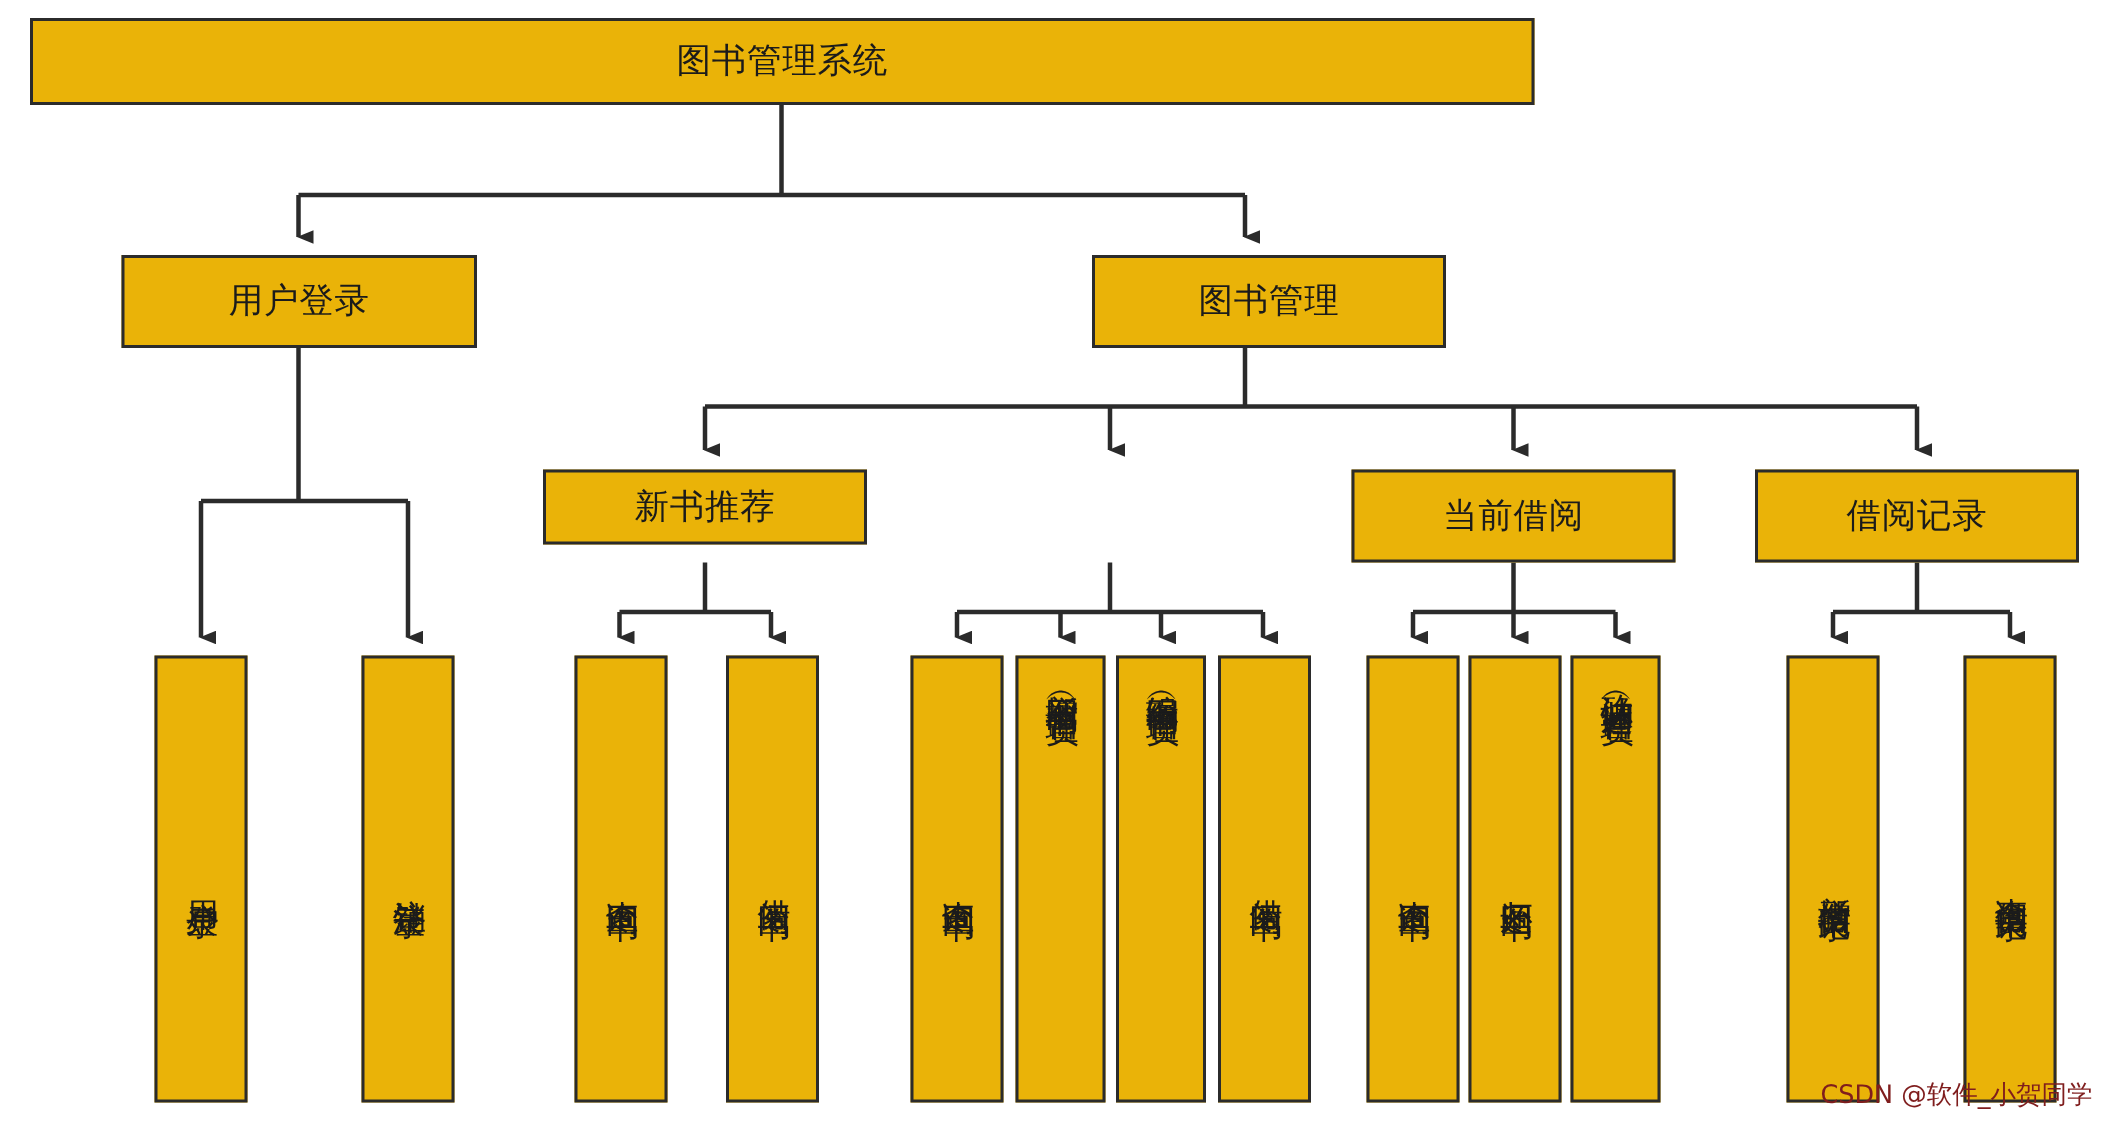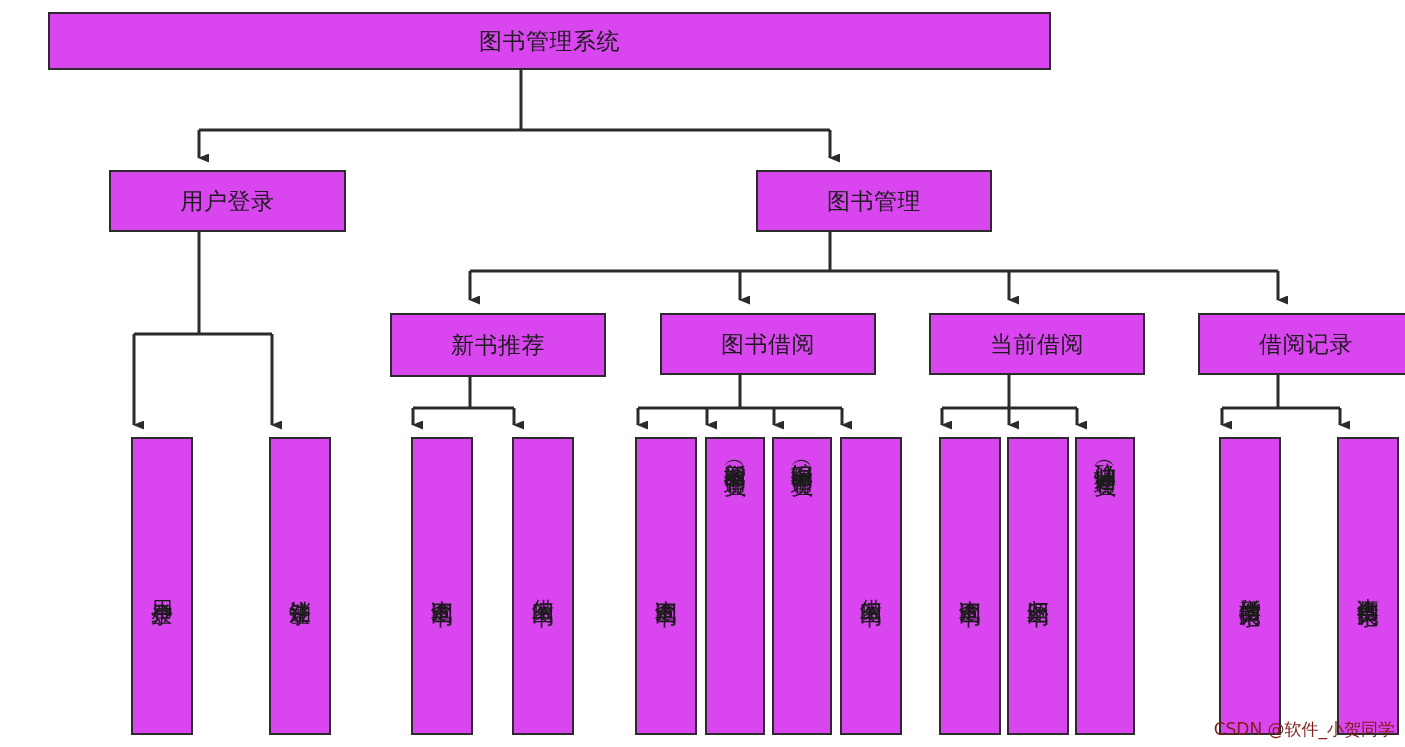--- a/index.html
+++ b/index.html
@@ -23,27 +23,26 @@
     position: absolute;
     left: 0;
     top: 0;
     width: 1405px;
     height: 747px;
     pointer-events: none;
   }
   .node {
     position: absolute;
     box-sizing: border-box;
-    background: #d946ef;
+    background: #eab308;
     border: 2.5px solid #2b2b2b;
     display: flex;
     align-items: center;
     justify-content: center;
     z-index: 2;
-    margin-left: 28px;
   }
   .node-label {
     color: #1b1b1b;
     line-height: 1.22;
     text-align: center;
     white-space: pre;
   }
   
   .node.horiz .node-label {
     font-size: 23px;
@@ -138,25 +137,22 @@
     <span class="node-label">图书管理系统</span>
   </div>
 
   <div class="node horiz" style="left:81px; top:170px; width:237px; height:62px;">
     <span class="node-label">用户登录</span>
   </div>
   <div class="node horiz" style="left:728px; top:170px; width:236px; height:62px;">
     <span class="node-label">图书管理</span>
   </div>
 
-  <div class="node horiz" style="left:362px; top:313px; width:216px; height:64px;">
+  <div class="node horiz" style="left:362px; top:313px; width:216px; height:50px;">
     <span class="node-label">新书推荐</span>
-  </div>
-  <div class="node horiz" style="left:632px; top:313px; width:216px; height:62px;">
-    <span class="node-label">图书借阅</span>
   </div>
   <div class="node horiz" style="left:901px; top:313px; width:216px; height:62px;">
     <span class="node-label">当前借阅</span>
   </div>
   <div class="node horiz" style="left:1170px; top:313px; width:216px; height:62px;">
     <span class="node-label">借阅记录</span>
   </div>
 
   <div class="node vert centered" style="left:103px; top:437px; width:62px; height:298px;">
     <span class="node-label">用户登录</span>

